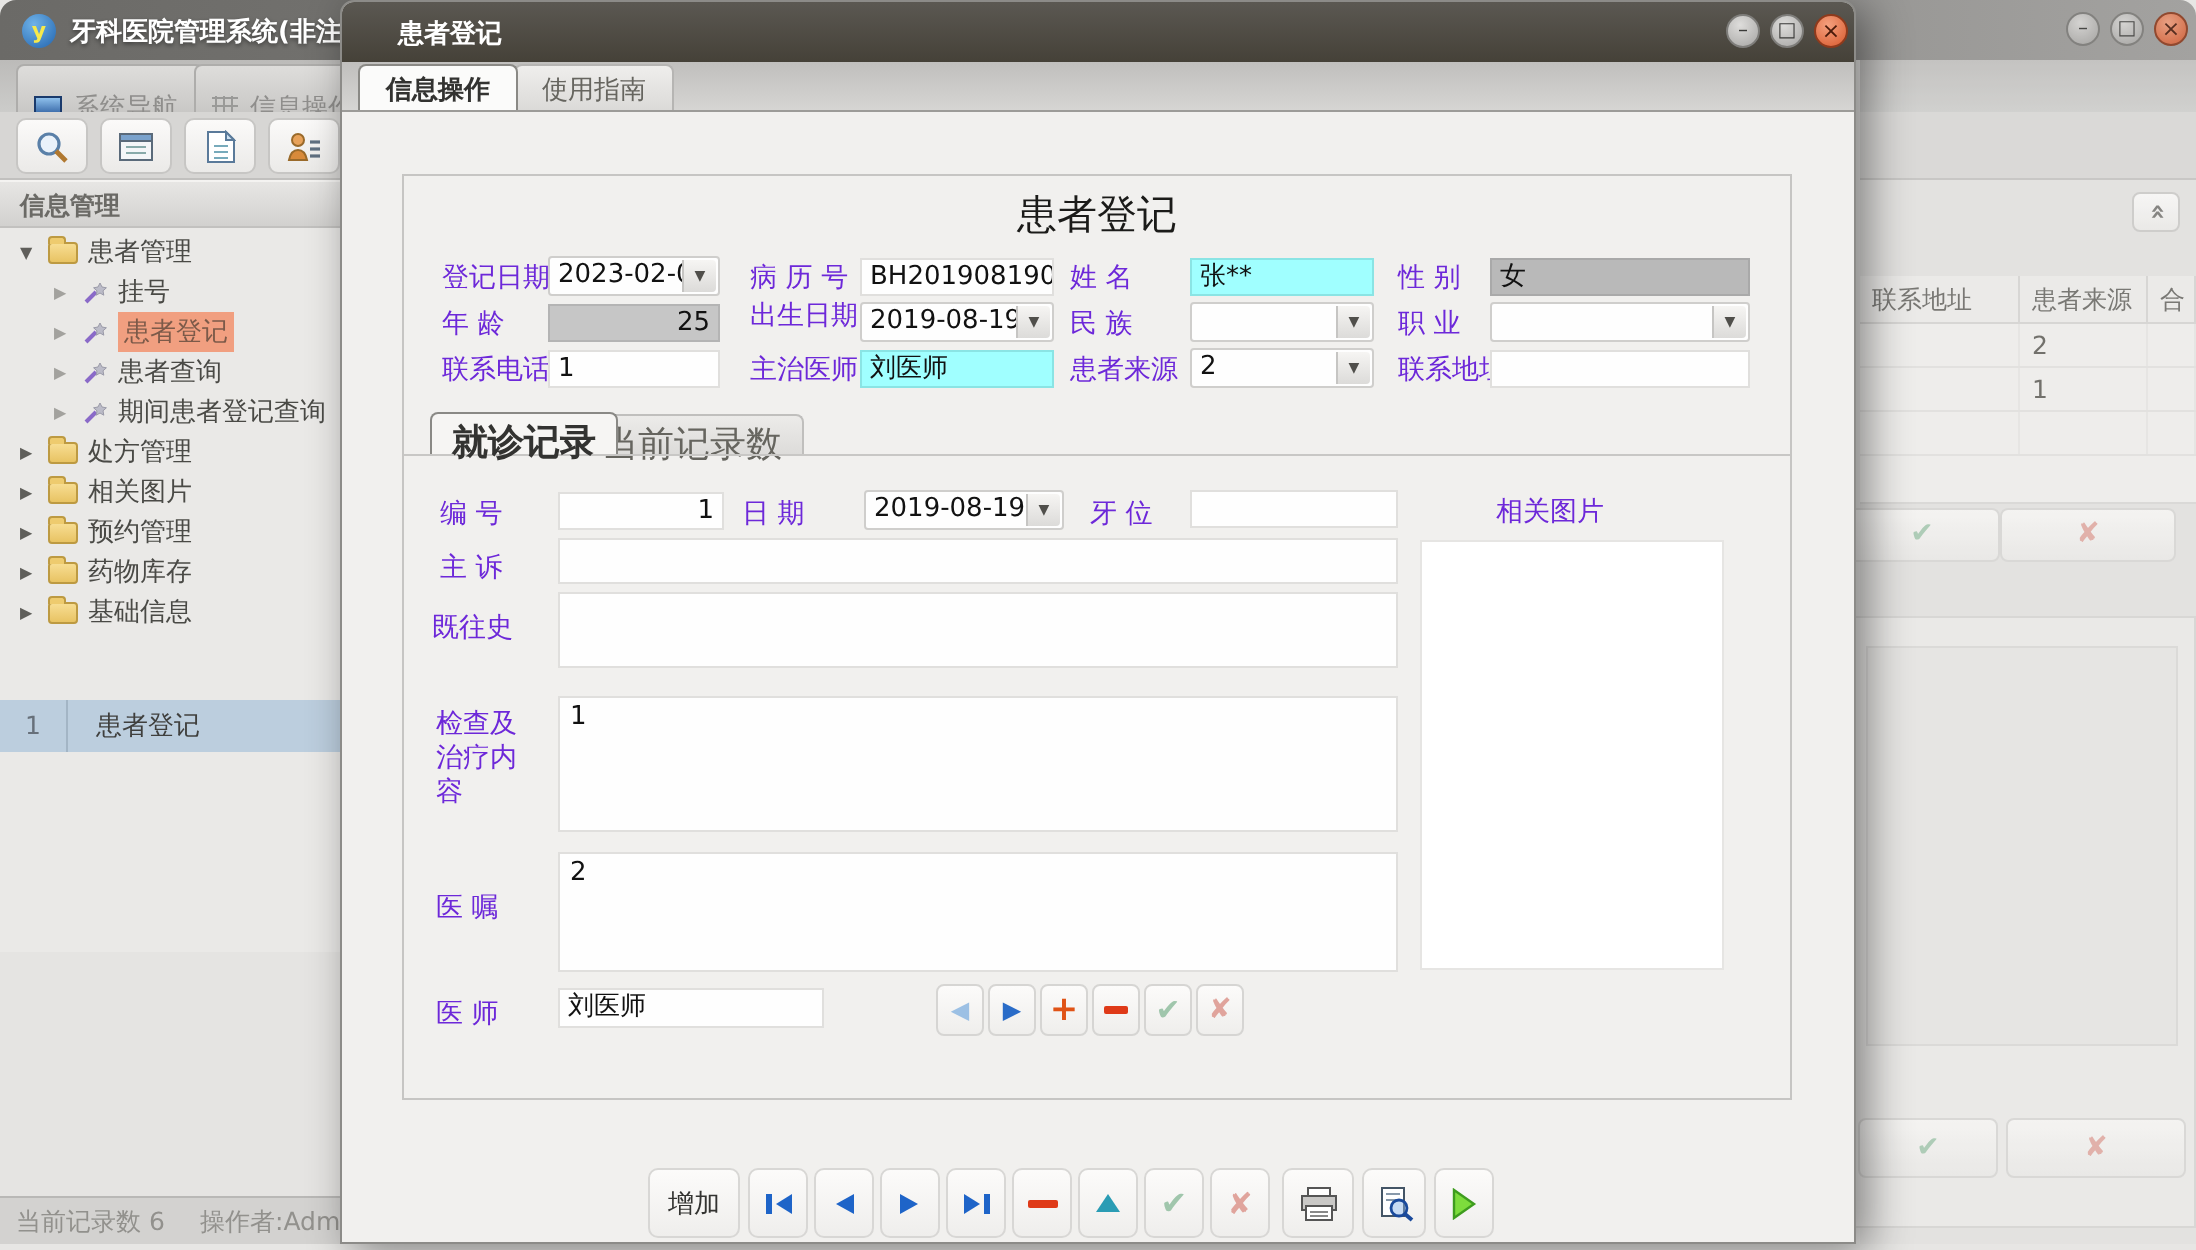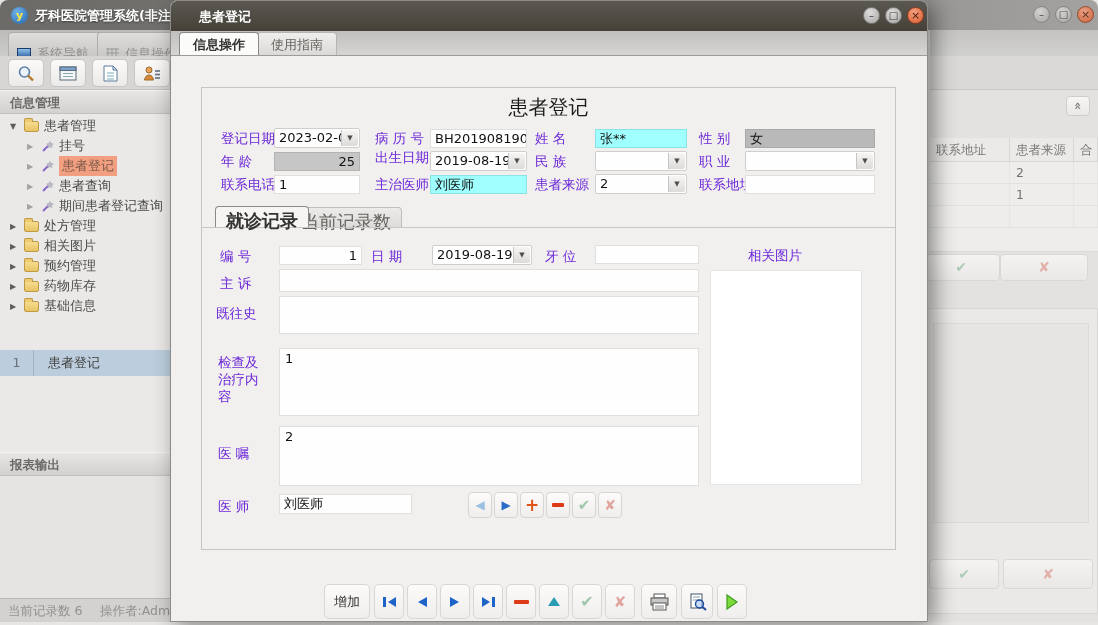--- a/index.html
+++ b/index.html
@@ -296,21 +296,20 @@
         <span>基础信息</span>
       </div>
     </div>
 
 
     <div class="win-list-row">
       <span class="wl-idx">1</span>
       <span class="wl-label">患者登记</span>
     </div>
 
-    <div class="sec-header" style="top:362px;">报表输出</div>
     <div class="report-area"></div>
   </div>
 
   <div class="mw-status">
     <span style="left:8px;">当前记录数 6</span>
     <span style="left:100px;">操作者:Admin</span>
   </div>
 
   <div class="right-panel">
     <div class="rp-tabs"></div>

